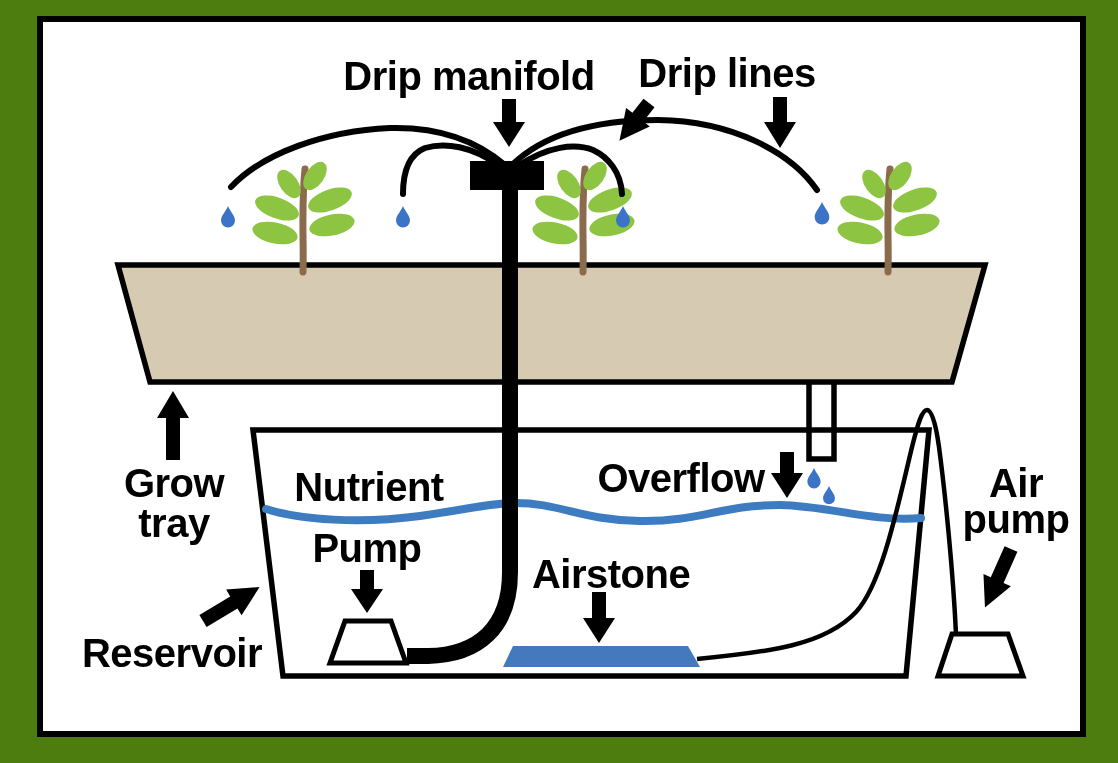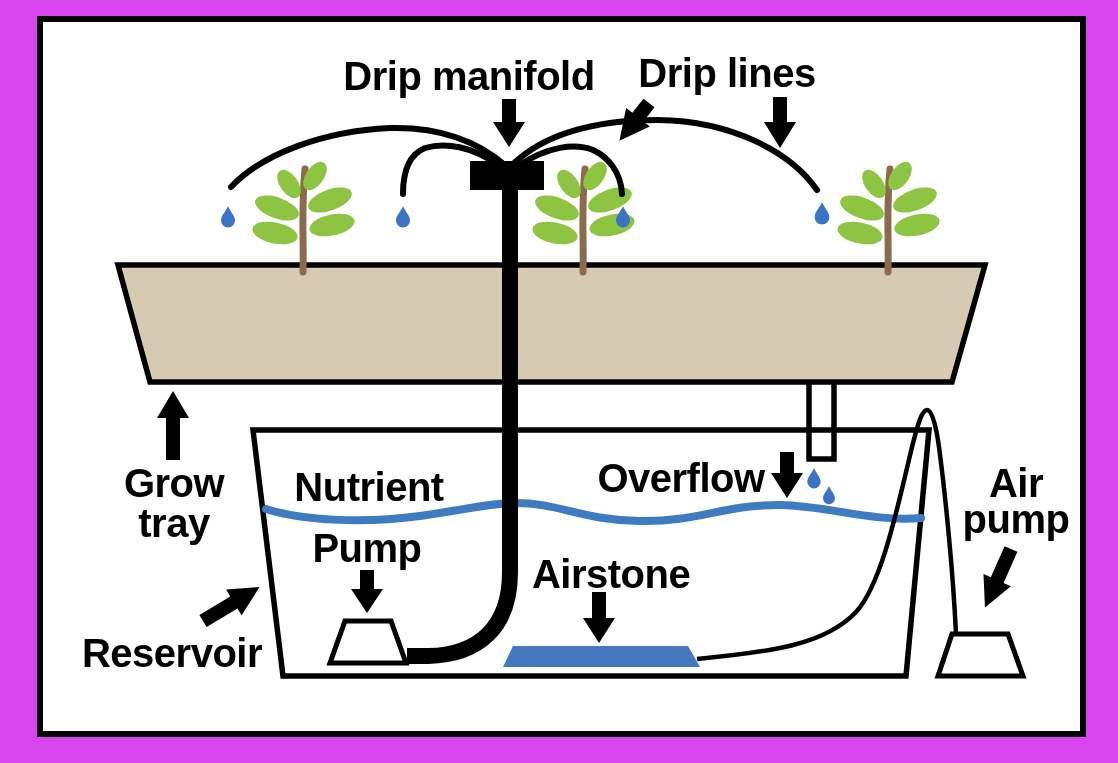--- a/index.html
+++ b/index.html
@@ -1,19 +1,19 @@
 <!DOCTYPE html>
 <html><head>
 <meta charset="utf-8">
 <style>
   html,body { margin:0; padding:0; background:#ffffff; }
   .stage {
     position:relative;
     width:1118px; height:763px;
-    background:#d946ef;
+    background:#4d7c0f;
     font-family:"Liberation Sans","DejaVu Sans",sans-serif;
   }
   svg { position:absolute; inset:0; display:block; }
   .lbl {
     font-family:"Liberation Sans","DejaVu Sans",sans-serif;
     font-weight:700;
     font-size:40px;
     letter-spacing:-0.5px;
     fill:#000000;
   }

